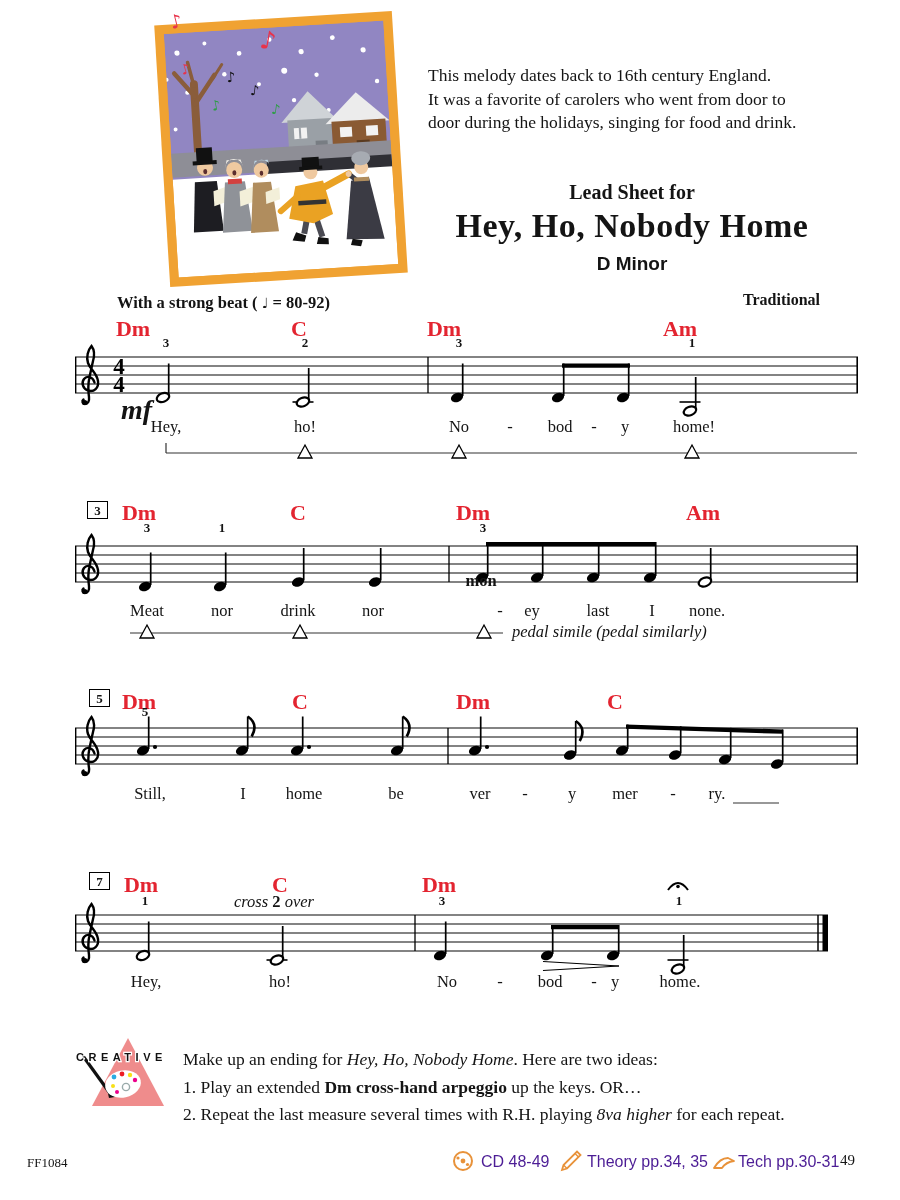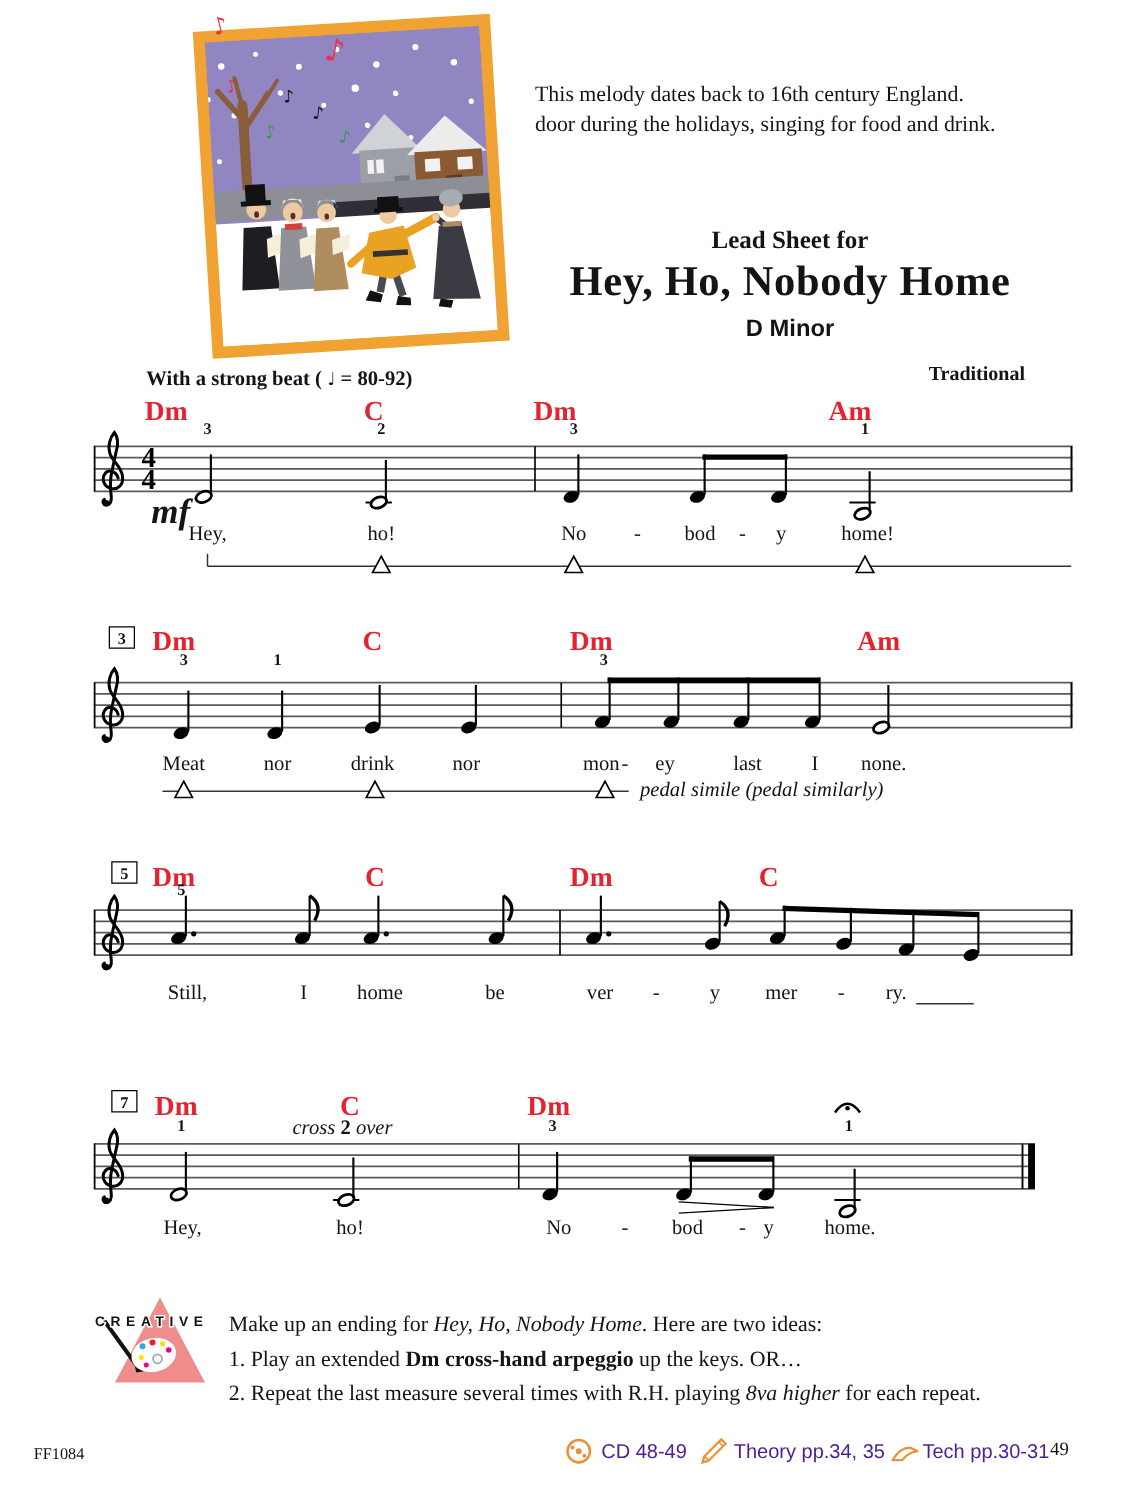--- a/index.html
+++ b/index.html
@@ -137,20 +137,21 @@
         <text x="102" y="86" fill="#2e9e46" transform="rotate(12 102 86)">♪</text>
       </g>
     </svg>
   </div>
 
   <span class="abs floatnote" style="left:170px;top:12px;font-size:19px;transform:rotate(-14deg)">♪</span>
   <span class="abs floatnote" style="left:260px;top:28px;font-size:25px;transform:rotate(10deg)">♪</span>
 
   <div class="abs intro" style="left:428px;top:64px">
     <div>This melody dates back to 16th century England.</div>
+    <div>It was a favorite of carolers who went from door to</div>
     <div>door during the holidays, singing for food and drink.</div>
   </div>
 
   <div class="abs ctr leadin" style="left:632px;top:181px">Lead Sheet for</div>
   <div class="abs ctr title" style="left:632px;top:207px">Hey, Ho, Nobody Home</div>
   <div class="abs ctr key" style="left:632px;top:253px">D Minor</div>
 
   <div class="abs tempo" style="left:117px;top:293px">
     <span>With a strong beat ( </span><span class="noteglyph">♩</span><span> = 80-92)</span>
   </div>
@@ -448,21 +449,21 @@
     <span class="abs chord ctr" style="left: 298px; top: 502px;">C</span>
     <span class="abs chord ctr" style="left: 473px; top: 502px;">Dm</span>
     <span class="abs chord ctr" style="left: 703px; top: 502px;">Am</span>
     <span class="abs finger ctr" style="left: 147px; top: 521px;">3</span>
     <span class="abs finger ctr" style="left: 222px; top: 521px;">1</span>
     <span class="abs finger ctr" style="left: 483px; top: 521px;">3</span>
     <span class="abs lyric ctr" style="left: 147px; top: 603px;">Meat</span>
     <span class="abs lyric ctr" style="left: 222px; top: 603px;">nor</span>
     <span class="abs lyric ctr" style="left: 298px; top: 603px;">drink</span>
     <span class="abs lyric ctr" style="left: 373px; top: 603px;">nor</span>
-    <span class="abs lyric ctr" style="left: 481px; top: 603px;">mon</span>
+    <span class="abs lyric ctr" style="left: 481px; top: 573px; font-weight: bold;">mon</span>
     <span class="abs lyric ctr" style="left: 500px; top: 603px;">-</span>
     <span class="abs lyric ctr" style="left: 532px; top: 603px;">ey</span>
     <span class="abs lyric ctr" style="left: 598px; top: 603px;">last</span>
     <span class="abs lyric ctr" style="left: 652px; top: 603px;">I</span>
     <span class="abs lyric ctr" style="left: 707px; top: 603px;">none.</span>
     <div class="abs mbox" style="left: 89px; top: 689px;">5</div>
     <span class="abs chord ctr" style="left: 139px; top: 691px;">Dm</span>
     <span class="abs chord ctr" style="left: 300px; top: 691px;">C</span>
     <span class="abs chord ctr" style="left: 473px; top: 691px;">Dm</span>
     <span class="abs chord ctr" style="left: 615px; top: 691px;">C</span>

